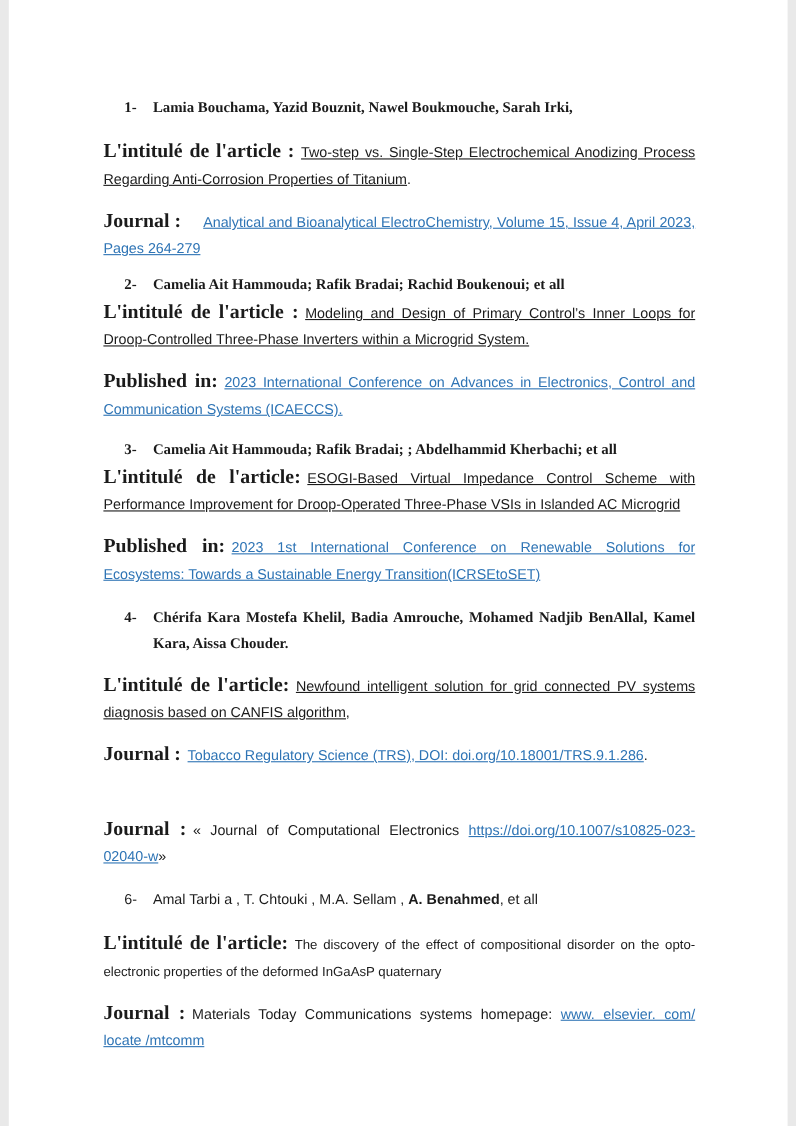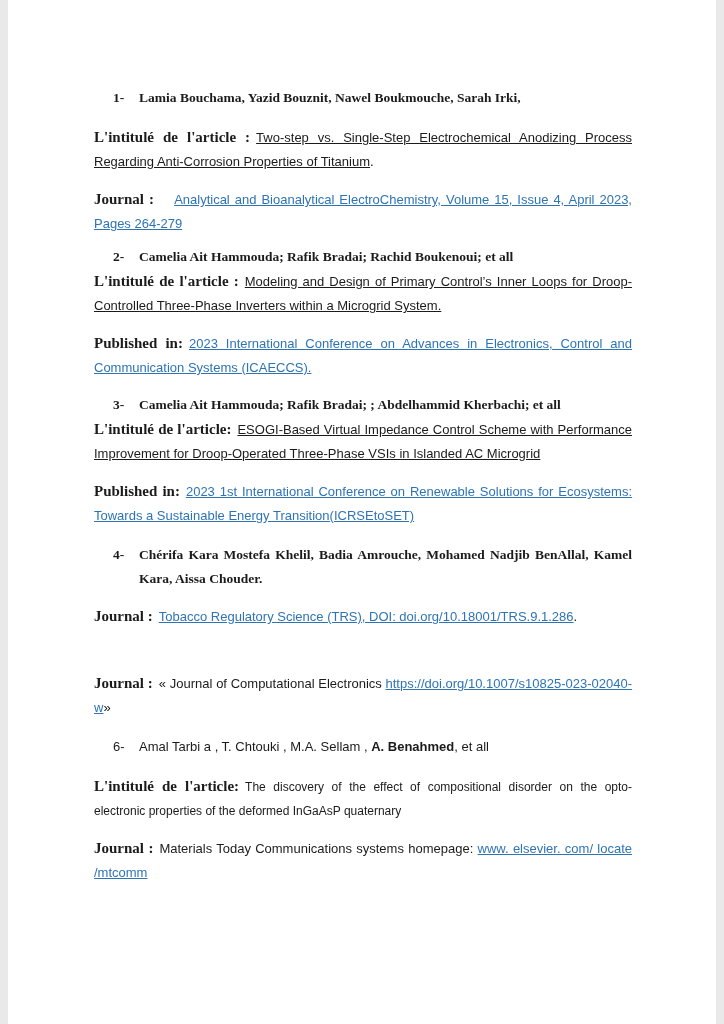--- a/index.html
+++ b/index.html
@@ -15,21 +15,21 @@
     font-size: 13px;
     padding: 86px 84px 40px 86px;
     overflow: hidden;
   }
   p { line-height: 24px; }
 
   
   .label {
     font-family: "Liberation Serif", serif;
     font-weight: bold;
-    font-size: 15px;
+    font-size: 18px;
     margin-right: 6px;
     white-space: nowrap;
   }
   .tabgap { margin-right: 20px; }
 
   
   .authors {
     padding-left: 45px;
     text-indent: -26px;
     text-align: justify;
@@ -80,20 +80,21 @@
   </div>
 
   <div>
     <p class="authors authors-serif mb-none"><span class="num">3-</span><span>Camelia Ait Hammouda; Rafik Bradai; ; Abdelhammid Kherbachi; et all</span></p>
     <p class="para mb-md"><span class="label">L'intitulé de l'article:</span><span class="utitle">ESOGI-Based Virtual Impedance Control Scheme with Performance Improvement for Droop-Operated Three-Phase VSIs in Islanded AC Microgrid</span></p>
     <p class="para mb-lg"><span class="label">Published in:</span><span class="link">2023 1st International Conference on Renewable Solutions for Ecosystems: Towards a Sustainable Energy Transition(ICRSEtoSET)</span></p>
   </div>
 
   <div>
     <p class="authors authors-serif mb-md"><span class="num">4-</span><span>Chérifa Kara Mostefa Khelil, Badia Amrouche, Mohamed Nadjib BenAllal, Kamel Kara, Aissa Chouder.</span></p>
+    <p class="para mb-md"><span class="label">L'intitulé de l'article:</span><span class="utitle">Newfound intelligent solution for grid connected PV systems diagnosis based on CANFIS algorithm,</span></p>
     <p class="para mb-gap"><span class="label">Journal :</span><span class="link">Tobacco Regulatory Science (TRS), DOI: doi.org/10.18001/TRS.9.1.286</span><span>.</span></p>
   </div>
 
   <div>
     <p class="para mb-lg"><span class="label">Journal :</span><span class="vpre">«  Journal of Computational Electronics </span><span class="link">https://doi.org/10.1007/s10825-023-02040-w</span><span>»</span></p>
   </div>
 
   <div>
     <p class="authors authors-sans mb-lg"><span class="num">6-</span><span>Amal Tarbi a , T. Chtouki , M.A. Sellam , </span><b>A. Benahmed</b><span>, et all</span></p>
     <p class="para mb-md"><span class="label">L'intitulé de l'article:</span><span class="small-title">The discovery of the effect of compositional disorder on the opto-electronic properties of the deformed InGaAsP quaternary</span></p>

